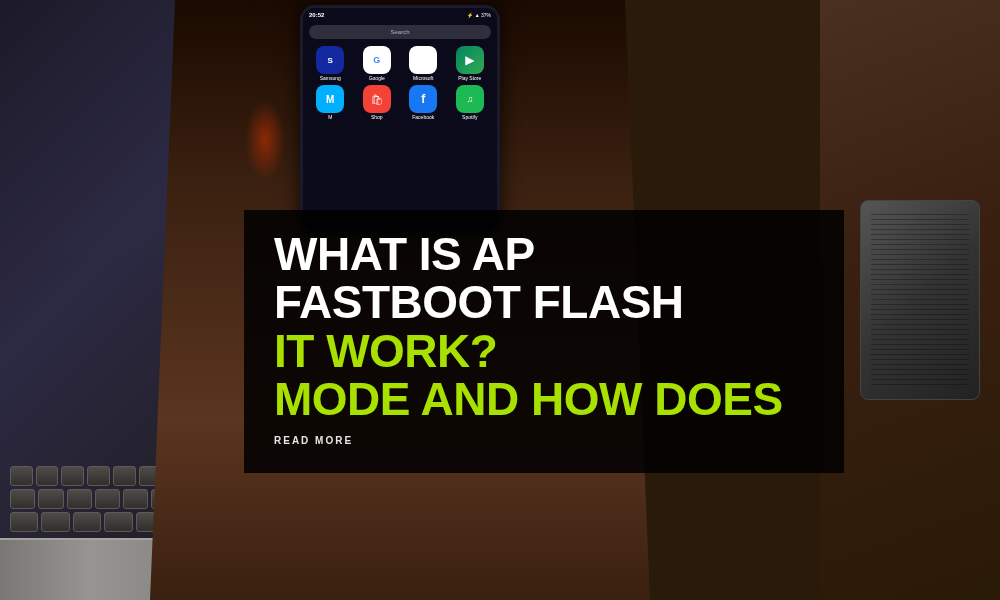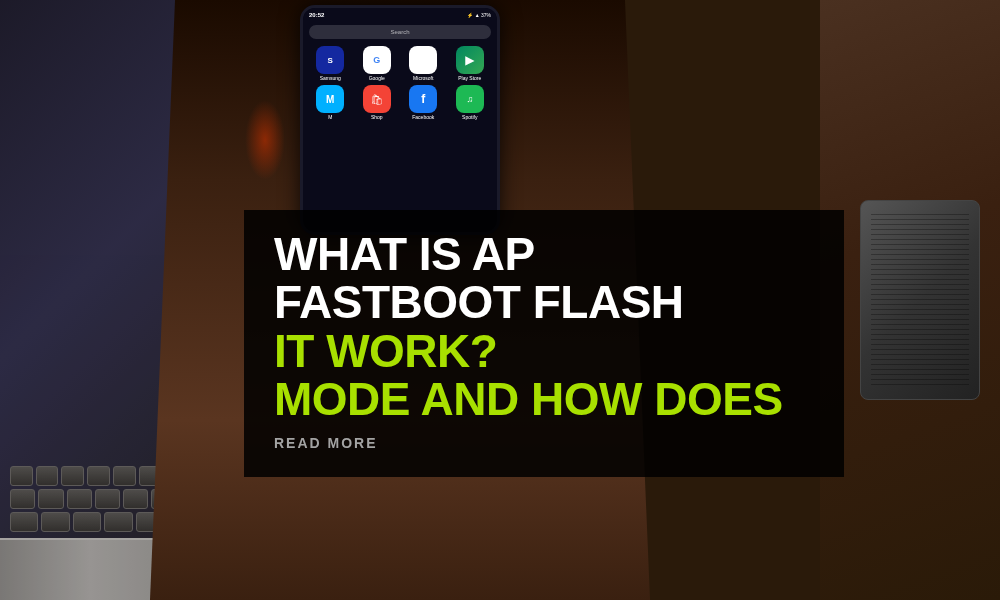--- a/index.html
+++ b/index.html
@@ -228,22 +228,22 @@
       font-weight: 900;
       color: #a8e000;
       text-transform: uppercase;
       line-height: 1.05;
       letter-spacing: -0.5px;
     }
 
     .read-more {
       display: inline-block;
       margin-top: 12px;
-      color: #a3a3a3;
-      font-size: 14px;
+      color: #e5e5e5;
+      font-size: 10px;
       font-weight: 600;
       letter-spacing: 2px;
       text-transform: uppercase;
     }
 
     
     .red-light {
       position: absolute;
       left: 245px;
       top: 100px;

